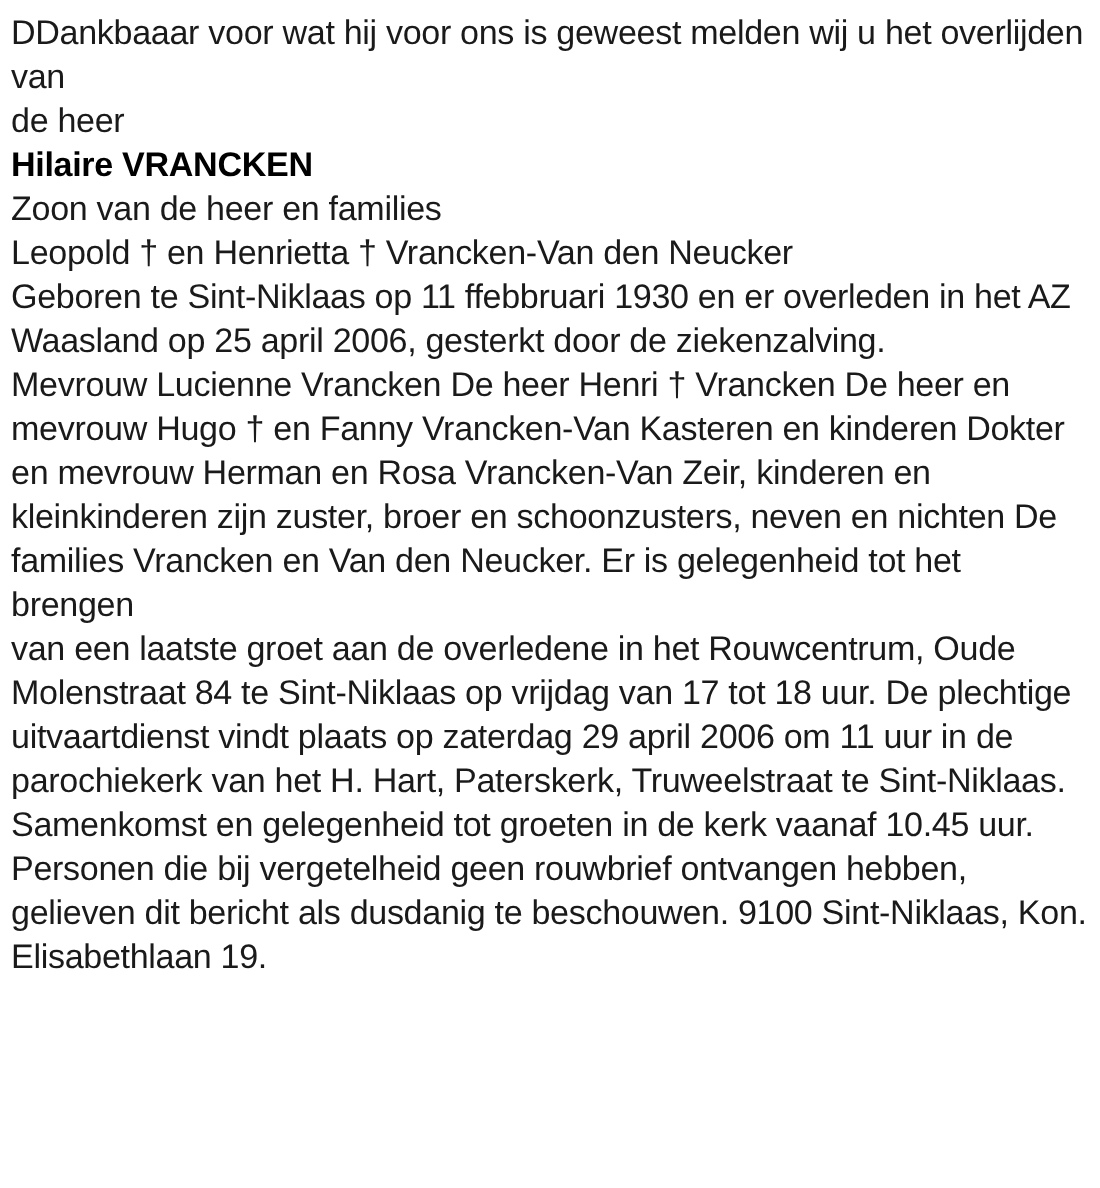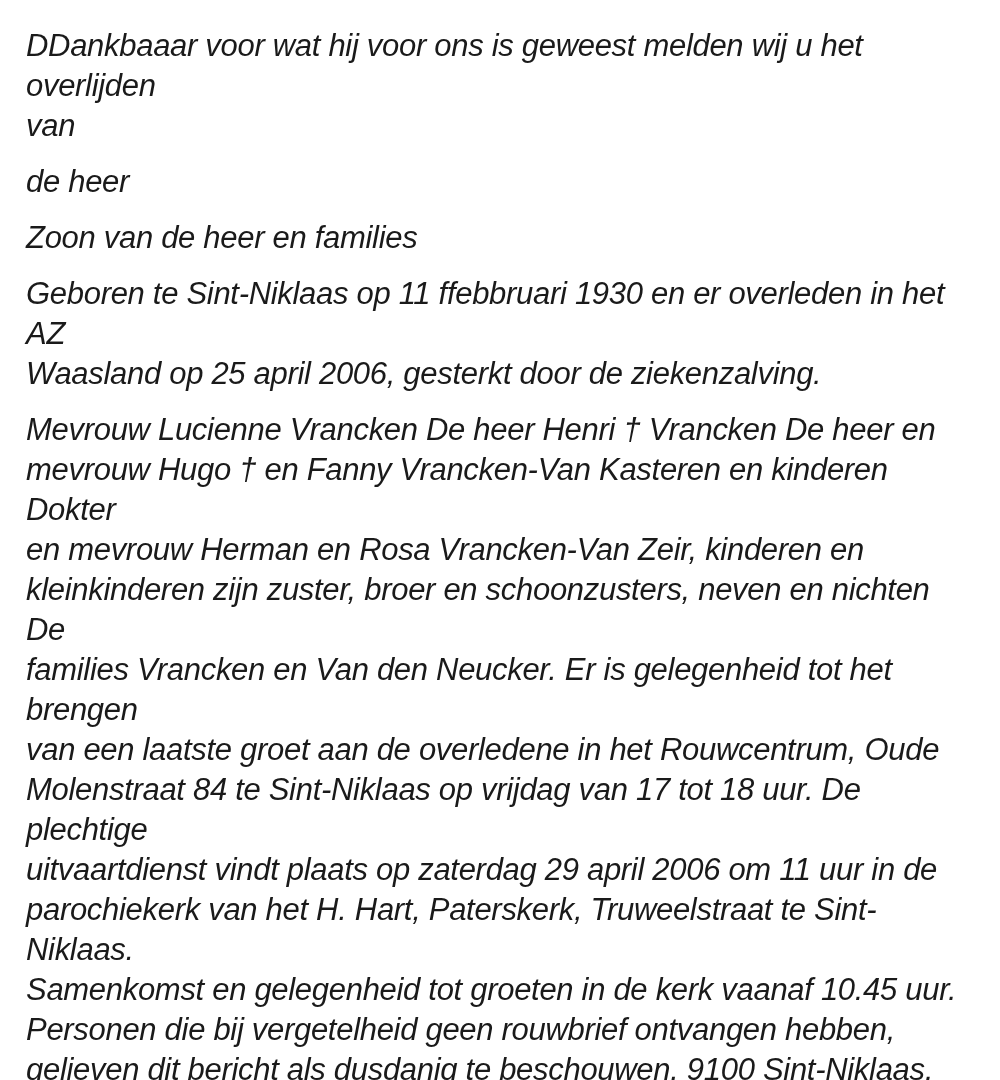--- a/index.html
+++ b/index.html
@@ -14,23 +14,22 @@
     padding: 10px 8px 0 10px;
     background: #ffffff;
     font-family: "Liberation Sans", sans-serif;
     font-size: 31px;
     line-height: 40px;
     letter-spacing: -0.3px;
     color: #1a1a1a;
     overflow: hidden;
   }
   .page p {
-    margin: 16px;
+    margin: 0;
     white-space: pre-line; 
-    font-style: italic;
   }
   .deceased-name {
     font-weight: 700;
     color: #000000;
   }
   
   .gap-after-intro      { margin-bottom: 32px; }
   .gap-small            { margin-bottom: 7px;  }
   .gap-after-parents    { margin-bottom: 44px; }
   .gap-after-profession { margin-bottom: 43px; }
@@ -40,23 +39,25 @@
 <body>
 
 <div class="page">
   <article>
 
     <p class="gap-after-intro">DDankbaaar voor wat hij voor ons is geweest melden wij u het overlijden
 van</p>
 
     <p class="gap-small">de heer</p>
 
+    <p class="deceased-name gap-small">Hilaire VRANCKEN</p>
 
     <p class="gap-small">Zoon van de heer en families</p>
 
+    <p class="gap-after-parents">Leopold † en Henrietta † Vrancken-Van den Neucker</p>
 
 
     <p class="gap-after-birthdeath">Geboren te Sint-Niklaas op 11 ffebbruari 1930 en er overleden in het AZ
 Waasland op 25 april 2006, gesterkt door de ziekenzalving.</p>
 
     <p>Mevrouw Lucienne Vrancken De heer Henri † Vrancken De heer en
 mevrouw Hugo † en Fanny Vrancken-Van Kasteren en kinderen Dokter
 en mevrouw Herman en Rosa Vrancken-Van Zeir, kinderen en
 kleinkinderen zijn zuster, broer en schoonzusters, neven en nichten De
 families Vrancken en Van den Neucker. Er is gelegenheid tot het brengen

